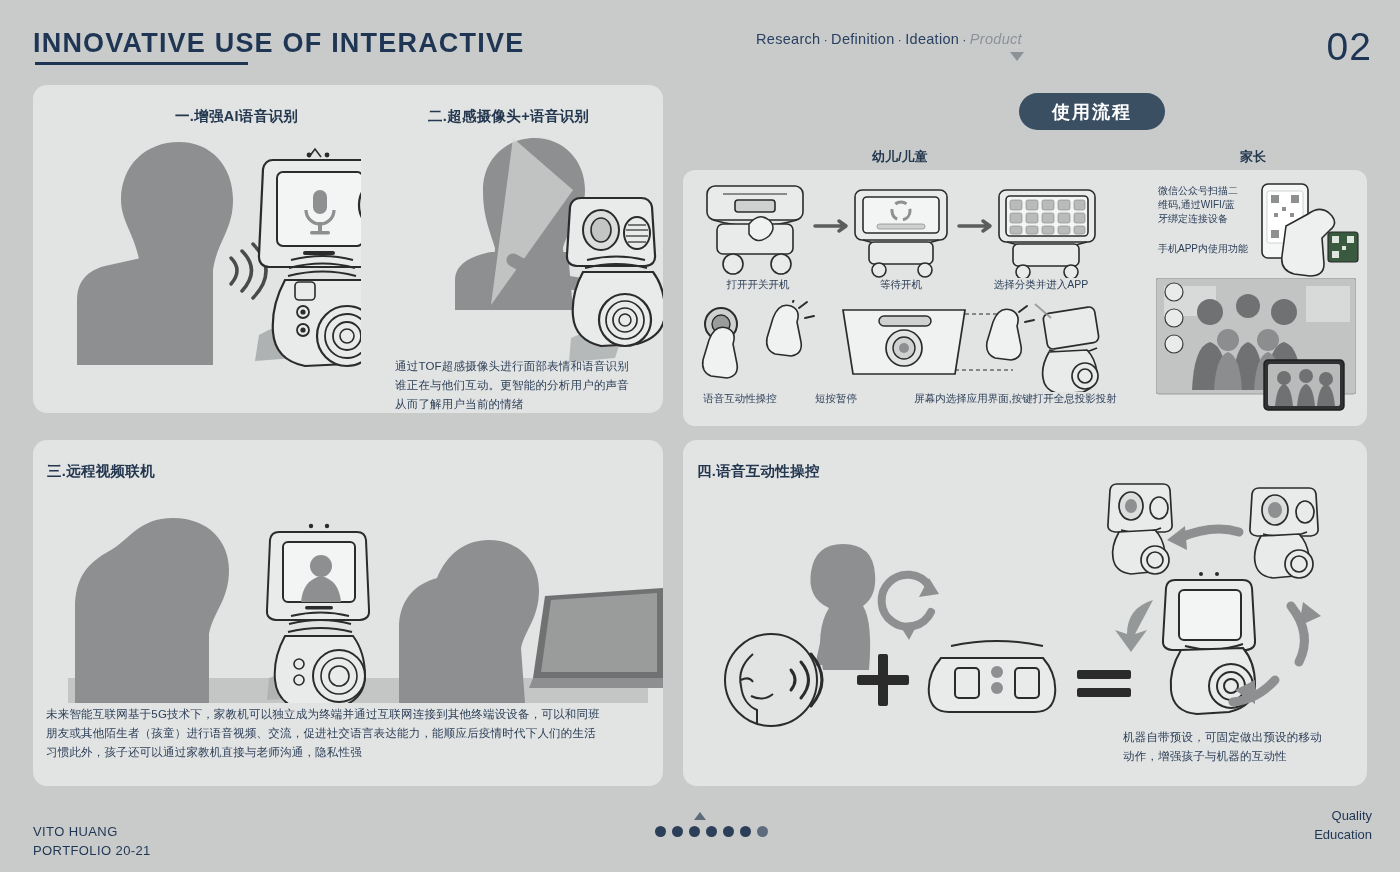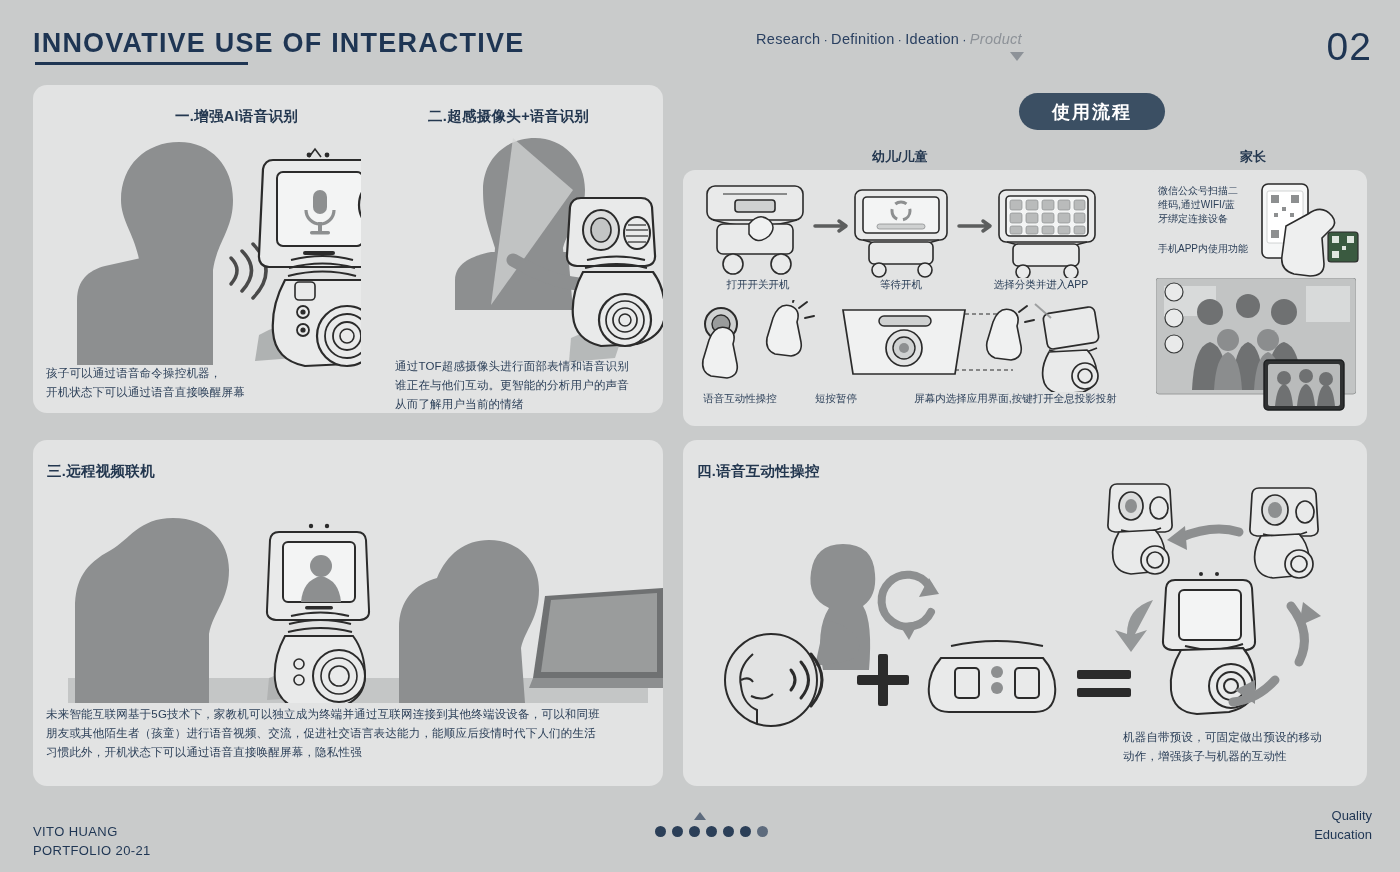--- a/index.html
+++ b/index.html
@@ -206,22 +206,20 @@
       <path d="M222 138 q32 -8 62 0" fill="none" stroke="#2b2b2b" stroke-width="2"></path>
 
       <path d="M220 142 q-12 22 -10 44 q2 24 28 30 l36 -2 q28 -8 28 -32 q0 -24 -12 -40 Z" fill="#e9eaea" stroke="#2b2b2b" stroke-width="2.2"></path>
 
       <circle cx="262" cy="190" r="26" fill="#e9eaea" stroke="#2b2b2b" stroke-width="2.2"></circle>
       <circle cx="262" cy="190" r="19" fill="none" stroke="#2b2b2b" stroke-width="1.7"></circle>
       <circle cx="262" cy="190" r="12" fill="none" stroke="#2b2b2b" stroke-width="1.7"></circle>
       <circle cx="262" cy="190" r="6" fill="none" stroke="#2b2b2b" stroke-width="1.5"></circle>
     </svg>
 
-    <div class="cap" style="left:13px; top:279px; white-space:pre-line;">孩子可以通过语音命令操控机器，
-开机状态下可以通过语音直接唤醒屏幕</div>
     <div class="cap" style="left:362px; top:272px; white-space:pre-line;">通过TOF超感摄像头进行面部表情和语音识别
 谁正在与他们互动。更智能的分析用户的声音
 从而了解用户当前的情绪</div>
   </div>
 
   <div class="pill">使用流程</div>
 
   <div class="col-label" style="left:872px; top:148px;">幼儿/儿童</div>
   <div class="col-label" style="left:1240px; top:148px;">家长</div>
 
@@ -440,21 +438,21 @@
       <path d="M366 215 L366 140 C366 112 382 96 404 90 C414 66 432 52 456 52
                C486 52 506 74 506 102 C506 130 492 142 488 160 L492 215 Z" fill="#8d8f90"></path>
 
       <path d="M512 108 L630 100 L630 190 L500 190 Z" fill="#6f7172"></path>
       <path d="M500 190 L636 190 L640 200 L496 200 Z" fill="#8d8f90"></path>
       <path d="M518 112 L624 105 L624 184 L508 184 Z" fill="#9a9c9c"></path>
     </svg>
 
     <div class="cap" style="left:13px; top:265px; white-space:pre-line;">未来智能互联网基于5G技术下，家教机可以独立成为终端并通过互联网连接到其他终端设设备，可以和同班
 朋友或其他陌生者（孩童）进行语音视频、交流，促进社交语言表达能力，能顺应后疫情时代下人们的生活
-习惯此外，开机状态下可以通过语音直接唤醒屏幕，隐私性强</div>
+习惯此外，孩子还可以通过家教机直接与老师沟通，隐私性强</div>
   </div>
 
   <div class="card" style="left:683px; top:440px; width:684px; height:346px;">
 
     <div class="card-title" style="left:14px; top:22px;">四.语音互动性操控</div>
 
     <svg class="ill" style="left:10px; top:50px;" width="460" height="240" viewBox="0 0 460 240">
 
       <path d="M130 180 q-8 -40 6 -62 q-22 -10 -18 -36 q4 -28 32 -28 q30 0 32 30 q2 22 -12 32
                q10 16 6 64 Z" fill="#8d8f90"></path>

